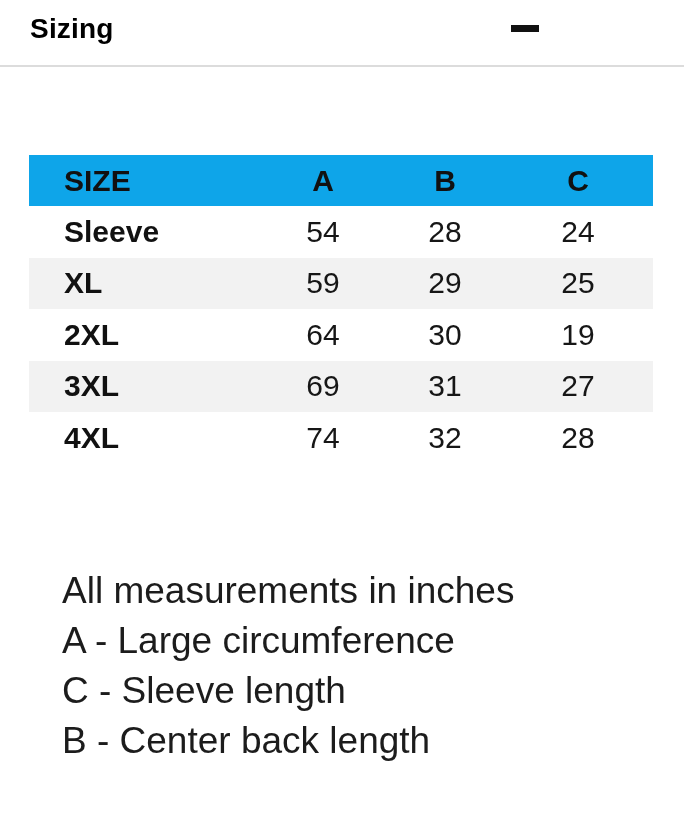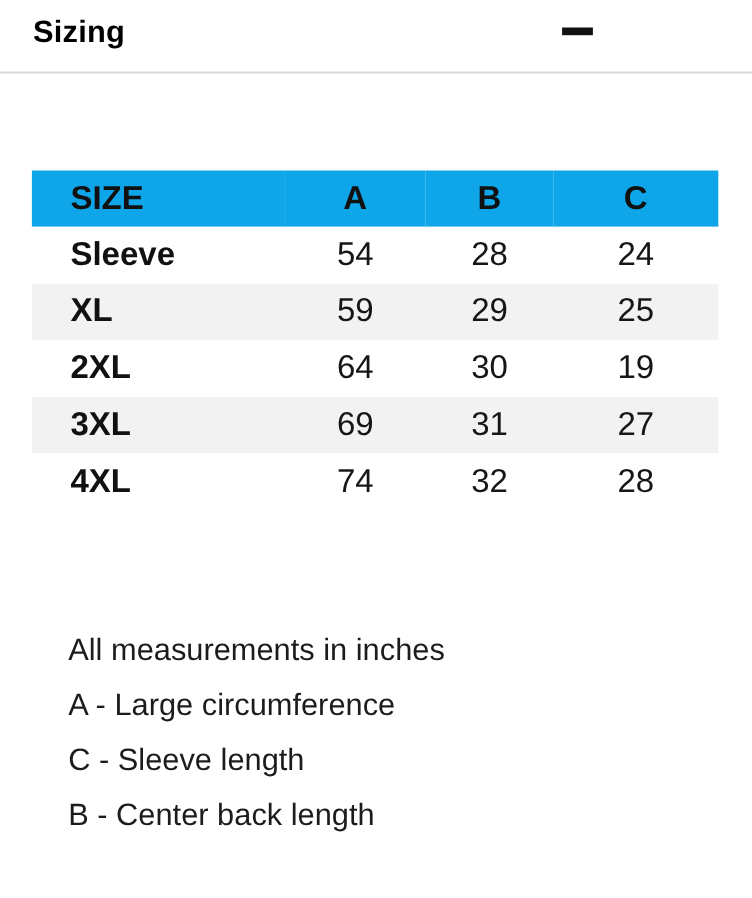--- a/index.html
+++ b/index.html
@@ -95,21 +95,21 @@
   
   .notes {
     position: absolute;
     left: 62px;
     top: 566px;
   }
   .notes p {
     margin: 0;
     height: 50px;
     line-height: 50px;
-    font-size: 28px;
+    font-size: 37px;
     font-weight: 400;
     color: #1c1c1c;
   }
 </style>
 </head>
 <body>
 
 <div class="page">
 
   <div class="accordion-header">

